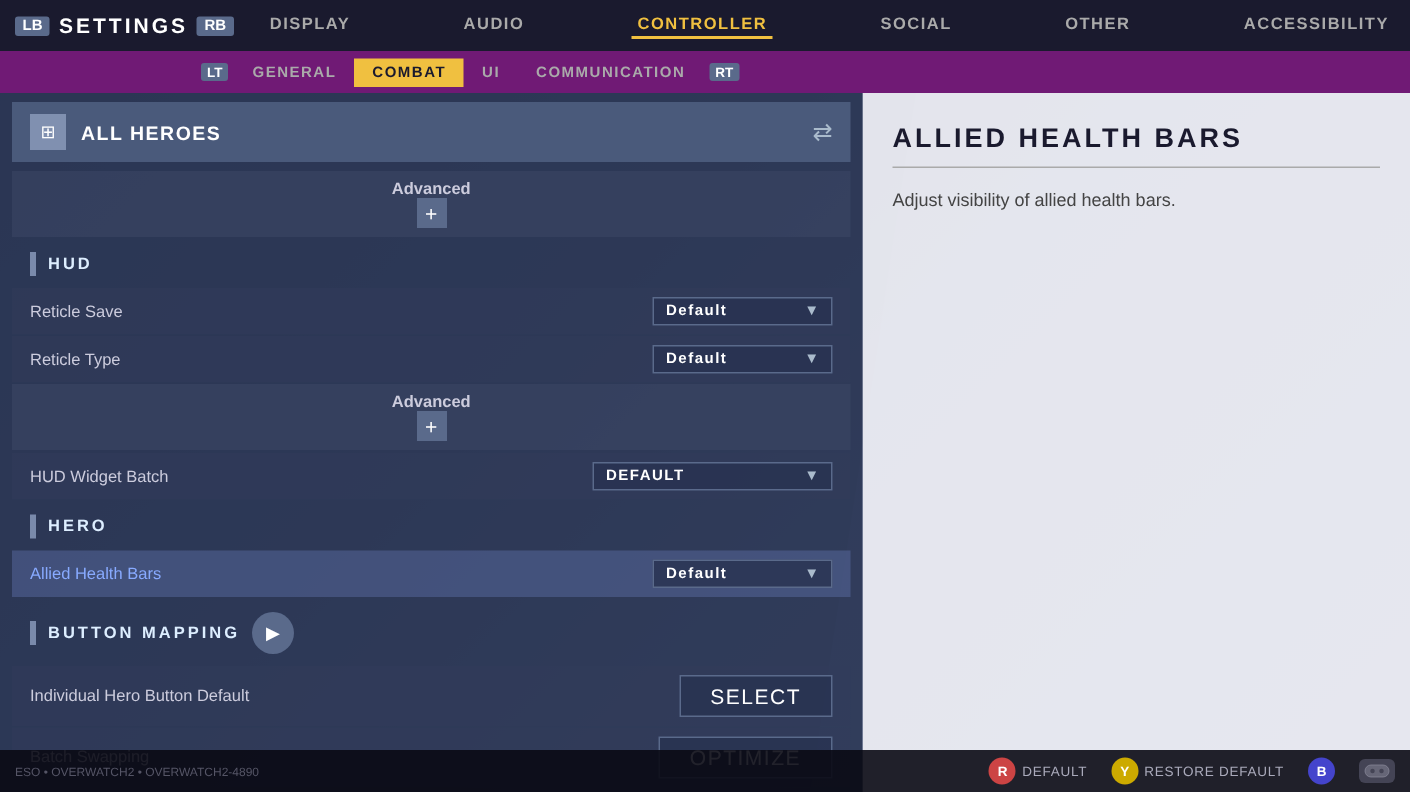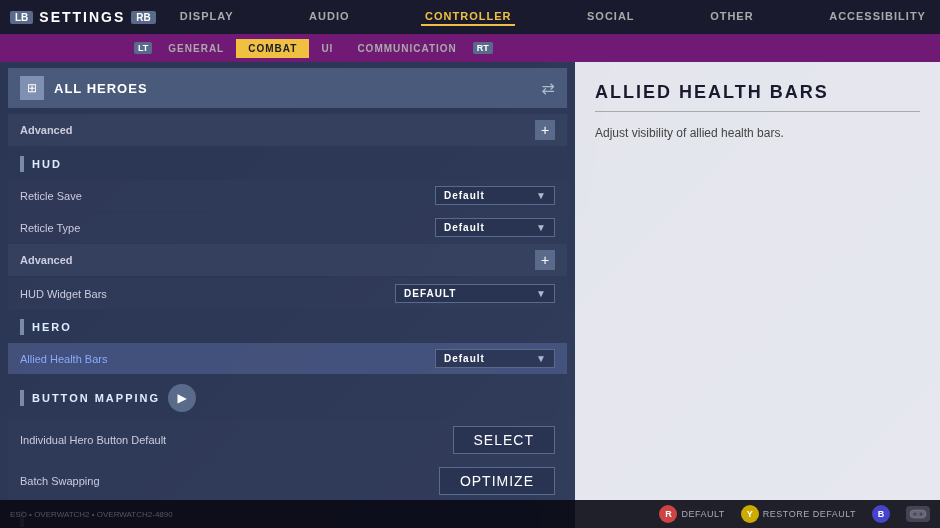--- a/index.html
+++ b/index.html
@@ -162,20 +162,21 @@
 
     
     .advanced-row {
       display: flex;
       align-items: center;
       justify-content: space-between;
       background: rgba(60,70,100,0.6);
       padding: 6px 12px;
       margin: 0 8px 2px 8px;
       cursor: pointer;
+      flex-direction: column;
     }
     .advanced-text {
       color: #ccd;
       font-size: 11px;
       font-weight: bold;
     }
     .plus-btn {
       width: 20px;
       height: 20px;
       background: #5a6a8b;
@@ -476,21 +477,21 @@
         <span class="dropdown-arrow">▼</span>
       </div>
     </div>
 
     <div class="advanced-row">
       <span class="advanced-text">Advanced</span>
       <div class="plus-btn">+</div>
     </div>
 
     <div class="settings-row">
-      <span class="row-label">HUD Widget Bars</span>
+      <span class="row-label">HUD Widget Batch</span>
       <div class="dropdown-select wide">
         <span class="dropdown-text">DEFAULT</span>
         <span class="dropdown-arrow">▼</span>
       </div>
     </div>
 
     <div class="section-header">
       <div class="section-bar"></div>
       <span class="section-title">HERO</span>
     </div>

